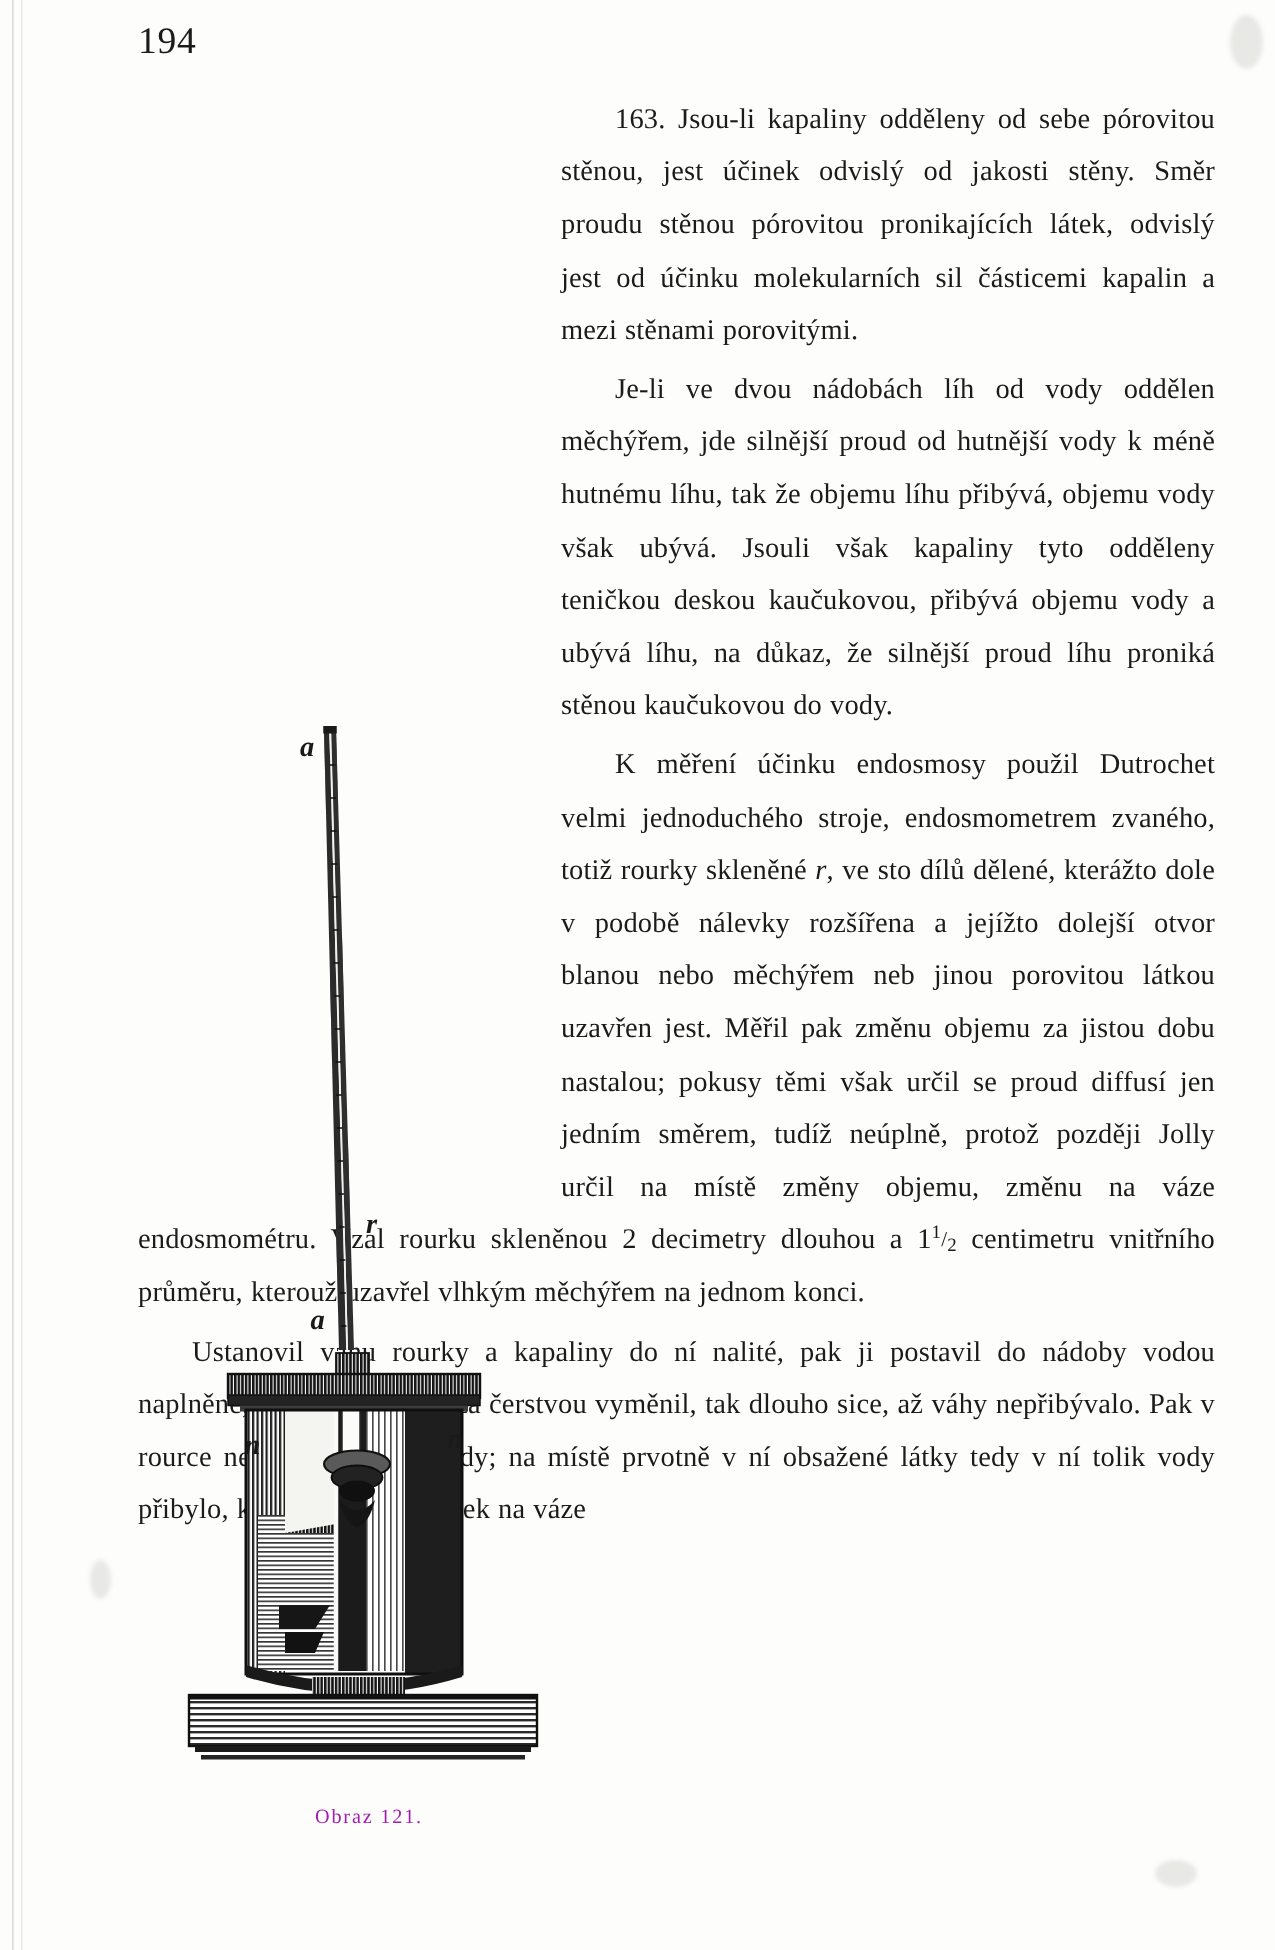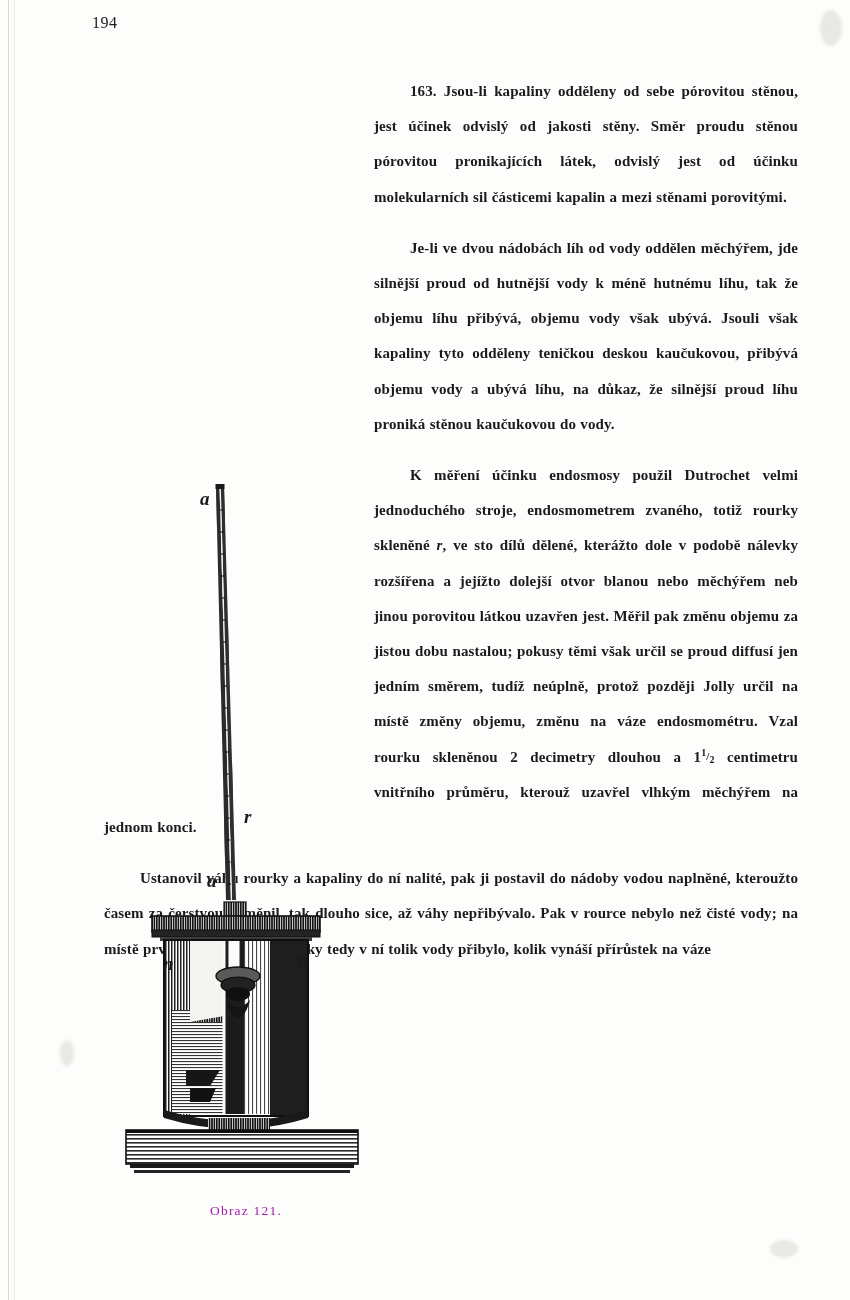--- a/index.html
+++ b/index.html
@@ -35,40 +35,39 @@
     background: #cfcfca;
     opacity: .45;
     filter: blur(1.5px);
   }
 
   
   #folio {
     position: absolute;
     left: 92px;
     top: 14px;
-    font-size: 16px;
+    font-size: 25px;
     letter-spacing: .5px;
   }
 
   
   #textblock {
     position: absolute;
     left: 88px;
     top: 58px;
     width: 726px;
   }
   p.para {
-    margin: 16px;
-    font-size: 15px;
+    margin: 4px;
+    font-size: 19px;
     line-height: 35.2px;
     text-align: justify;
     text-justify: inter-word;
     letter-spacing: .1px;
     word-spacing: .5px;
-    font-weight: bold;
   }
   p.para .indent { display: inline-block; width: 36px; }
 
   
   #figure-float {
     float: left;
     width: 272px;
     height: 720px;
     margin: 6px 14px 0 0;
     shape-margin: 6px;

